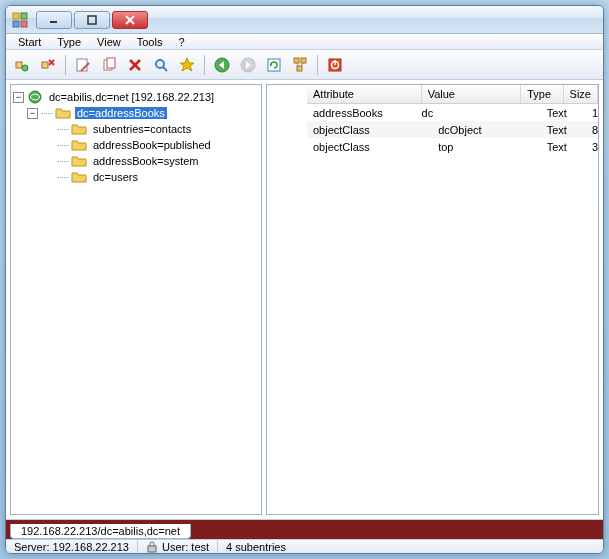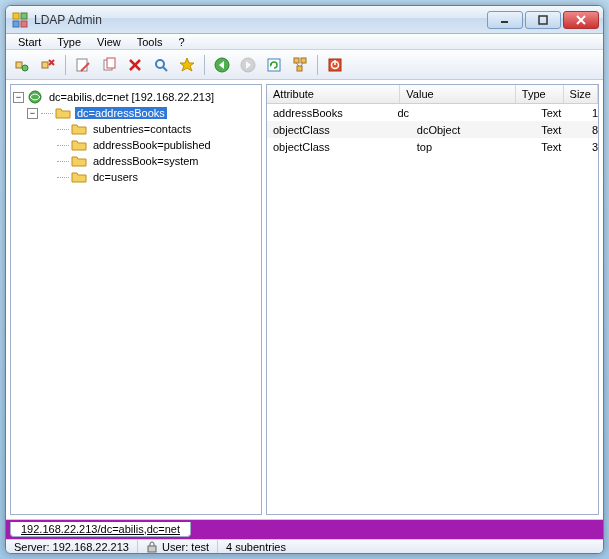--- a/index.html
+++ b/index.html
@@ -86,21 +86,21 @@
     margin: 4px;
     gap: 4px;
     min-height: 0;
   }
   .pane {
     border: 1px solid #a0b0c8;
     background: #fff;
     overflow: auto;
   }
   .tree-pane { width: 252px; }
-  .attr-pane { flex: 1; display:flex; flex-direction:column;}
+  .attr-pane { flex: 1; display:flex; flex-direction:column;padding-left:40px;}
   .tree { padding: 4px 2px; }
   .tree-row {
     display: flex; align-items: center; height: 16px;
     white-space: nowrap; padding-right:4px;
   }
   .tree-indent { display:inline-block; }
   .tree-toggle {
     width: 11px; height: 11px;
     border: 1px solid #888;
     display:inline-flex; align-items:center; justify-content:center;
@@ -131,25 +131,24 @@
   .attr-body { flex:1; overflow:auto; }
   .attr-row { display:flex; height:17px; align-items:center; }
   .attr-row:nth-child(even) { background:#f5f5f5; }
   .attr-row .cell { padding: 0 6px; overflow:hidden; text-overflow:ellipsis; white-space:nowrap; }
   .c-attr { width: 148px; }
   .c-val  { width: 128px; }
   .c-type { width: 52px; }
   .c-size { flex:1; text-align:right; padding-right:10px;}
   .tabstrip {
     height: 20px;
-    background: #a21caf;
-    display:flex; align-items:center;
+    background: #7f1d1d;
+    display:flex; align-items:flex-end;
     padding: 0 4px;
     border-top: 1px solid #c0cce0;
-    text-decoration: underline;
   }
   .tab {
     background:#fff;
     border: 1px solid #a0b0c8;
     border-top:none;
     border-radius: 0 0 4px 4px;
     padding: 1px 10px;
     font-size:11px;
     margin-top:-1px;
   }
@@ -175,21 +174,20 @@
 
   <div class="titlebar">
     <span class="app-icon">
       <svg width="16" height="16">
           <rect x="1" y="1" width="6" height="6" fill="#f4c430" stroke="#c09010"></rect>
           <rect x="9" y="1" width="6" height="6" fill="#7ac070" stroke="#4a8040"></rect>
           <rect x="1" y="9" width="6" height="6" fill="#6aa0e0" stroke="#3a70b0"></rect>
           <rect x="9" y="9" width="6" height="6" fill="#e07a7a" stroke="#b04a4a"></rect>
         </svg>
     </span>
-    <span class="title">LDAP Admin</span>
     <div class="winbtn">
         <svg width="10" height="10">
           <line x1="1" y1="7" x2="8" y2="7" stroke="#333" stroke-width="2"></line>
         </svg>
       </div>
     <div class="winbtn">
         <svg width="10" height="10">
           <rect x="1" y="1" width="8" height="8" fill="none" stroke="#333" stroke-width="1.5"></rect>
         </svg>
       </div>

